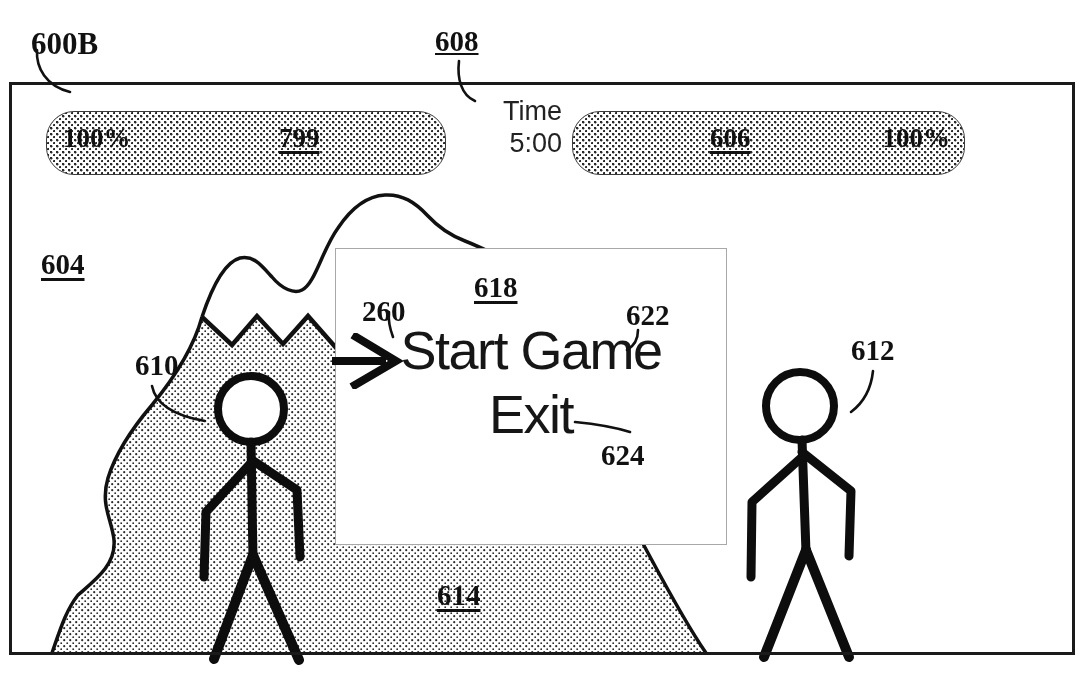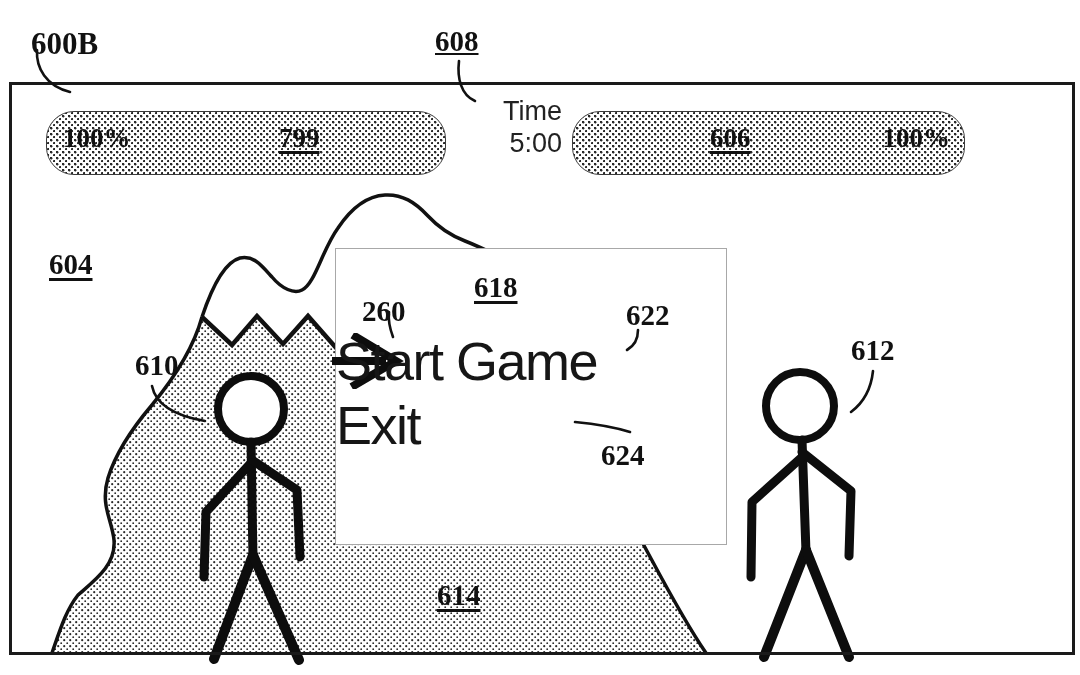--- a/index.html
+++ b/index.html
@@ -38,21 +38,21 @@
   .timer{
     position:absolute;left:452px;top:87px;width:110px;text-align:right;
     font-family:"Liberation Sans", sans-serif;font-size:27px;line-height:32px;
     font-weight:400;color:#222;margin-top:8px;
   }
   .menu{
     position:absolute;left:335px;top:248px;width:392px;height:297px;
     background:#ffffff;border:1px solid #a8a8a8;box-sizing:border-box;
   }
   .menu-items{
-    position:absolute;left:0;top:80px;width:100%;text-align:left;
+    position:absolute;left:0;top:69px;width:100%;text-align:center;
     font-family:"Liberation Sans", sans-serif;font-size:54px;line-height:64px;
     letter-spacing:-1.5px;color:#161616;font-weight:400;
   }
   .menu-item{display:block;}
   .cursor{position:absolute;left:-4px;top:84px;width:72px;height:56px;}
   .menu .ref{position:absolute;}
   .leaders{position:absolute;left:0;top:0;width:1080px;height:675px;pointer-events:none;}
 </style>
 </head>
 <body>
@@ -135,21 +135,21 @@
   <div class="pill pill-right">
     <span class="bar-ref">606</span>
     <span class="val">100%</span>
   </div>
 
   <div class="timer">
     <div>Time</div>
     <div>5:00</div>
   </div>
 
-  <div class="ref u" style="left:49px;top:250px;text-align:right;">604</div>
+  <div class="ref u" style="left:41px;top:250px;text-align:right;">604</div>
   <div class="ref" style="left:135px;top:351px;">610</div>
   <div class="ref" style="left:851px;top:336px;">612</div>
   <div class="ref u" style="left:437px;top:581px;">614</div>
 
   <div class="menu">
     <div class="ref u" style="left:138px;top:24px;">618</div>
     <div class="ref" style="left:26px;top:48px;">260</div>
     <div class="ref" style="left:290px;top:52px;">622</div>
     <div class="ref" style="left:265px;top:192px;">624</div>
 

